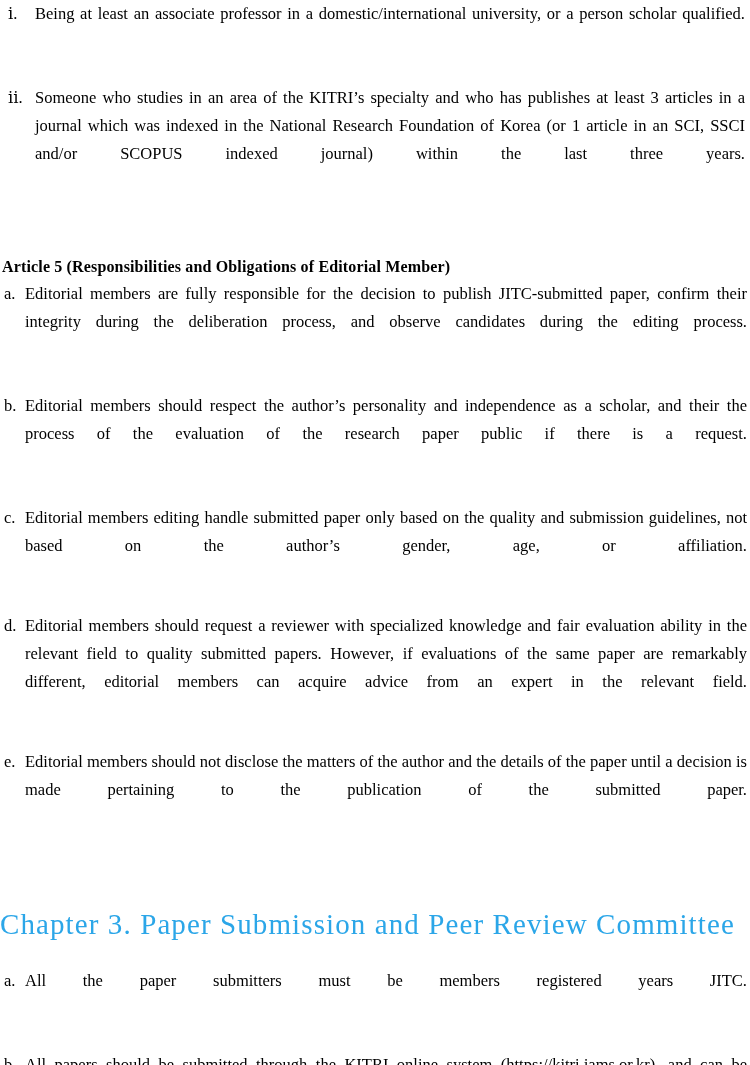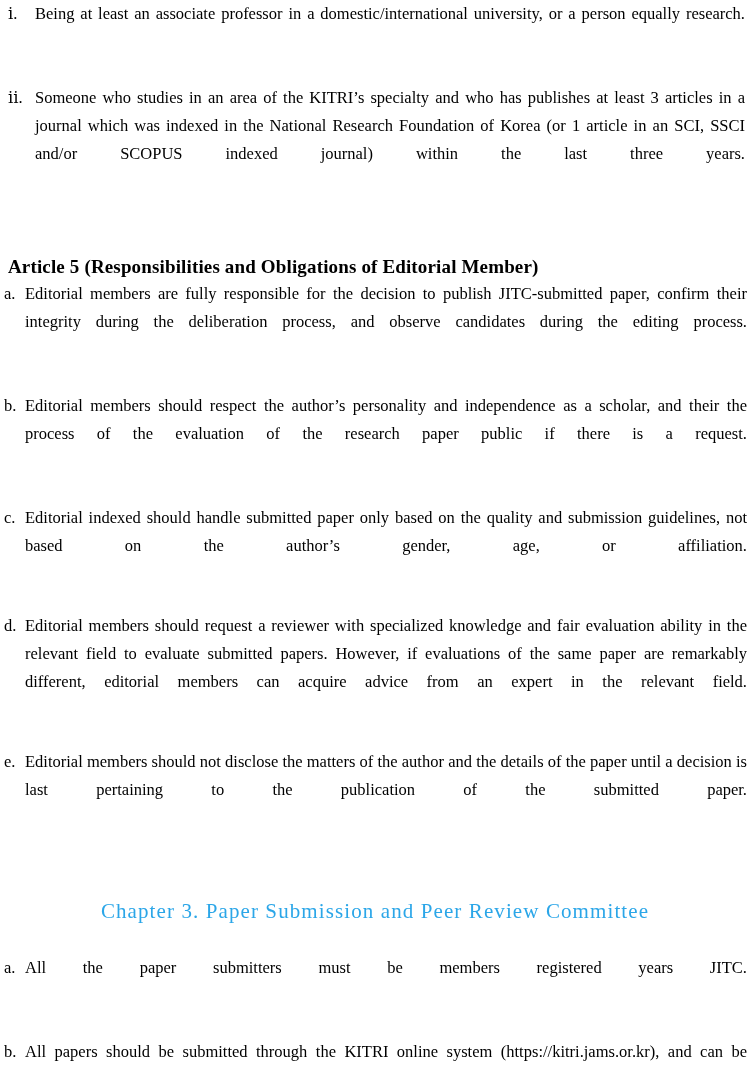--- a/index.html
+++ b/index.html
@@ -67,51 +67,51 @@
   }
   .letter-item .marker {
     width: 21px;
   }
 
   .gap-lg { height: 28px; }
   .gap-md { height: 24px; }
 
   
   .article-heading {
-    font-size: 19px;
+    font-size: 16px;
     font-weight: bold;
     line-height: 26px;
-    padding-left: 8px;
+    padding-left: 2px;
     letter-spacing: 0.15px;
     white-space: nowrap;
   }
 
   
   .chapter-heading {
-    text-align: center;
-    font-size: 21px;
+    font-size: 29px;
     line-height: 34px;
     letter-spacing: 1.1px;
     white-space: nowrap;
+    margin-top: 13px;
   }
 
   .spacer-before-article5 { height: 58px; }
   .spacer-before-chapter  { height: 62px; }
   .spacer-after-chapter   { height: 26px; }
 </style>
 </head>
 <body style="background: rgb(255, 255, 255); color: rgb(0, 0, 0);">
 
 <div class="page">
 
   <div>
 
     <div class="item roman-item">
       <span class="marker">ⅰ.</span>
-      <span class="body">Being at least an associate professor in a domestic/international university, or a person equally research.</span>
+      <span class="body">Being at least an associate professor in a domestic/international university, or a person scholar qualified.</span>
     </div>
 
     <div class="gap-lg"></div>
 
     <div class="item roman-item">
       <span class="marker">ⅱ.</span>
       <span class="body">Someone who studies in an area of the KITRI’s specialty and who has publishes at least 3 articles in a journal which was indexed in the National Research Foundation of Korea (or 1 article in an SCI, SSCI and/or SCOPUS indexed journal) within the last three years.</span>
     </div>
 
   </div>
@@ -131,35 +131,35 @@
 
     <div class="item letter-item">
       <span class="marker">b.</span>
       <span class="body">Editorial members should respect the author’s personality and independence as a scholar, and their the process of the evaluation of the research paper public if there is a request.</span>
     </div>
 
     <div class="gap-lg"></div>
 
     <div class="item letter-item">
       <span class="marker">c.</span>
-      <span class="body">Editorial indexed should handle submitted paper only based on the quality and submission guidelines, not based on the author’s gender, age, or affiliation.</span>
+      <span class="body">Editorial members editing handle submitted paper only based on the quality and submission guidelines, not based on the author’s gender, age, or affiliation.</span>
     </div>
 
     <div class="gap-md"></div>
 
     <div class="item letter-item">
       <span class="marker">d.</span>
-      <span class="body">Editorial members should request a reviewer with specialized knowledge and fair evaluation ability in the relevant field to evaluate submitted papers. However, if evaluations of the same paper are remarkably different, editorial members can acquire advice from an expert in the relevant field.</span>
+      <span class="body">Editorial members should request a reviewer with specialized knowledge and fair evaluation ability in the relevant field to quality submitted papers. However, if evaluations of the same paper are remarkably different, editorial members can acquire advice from an expert in the relevant field.</span>
     </div>
 
     <div class="gap-md"></div>
 
     <div class="item letter-item">
       <span class="marker">e.</span>
-      <span class="body">Editorial members should not disclose the matters of the author and the details of the paper until a decision is last pertaining to the publication of the submitted paper.</span>
+      <span class="body">Editorial members should not disclose the matters of the author and the details of the paper until a decision is made pertaining to the publication of the submitted paper.</span>
     </div>
 
   </div>
 
   <div class="spacer-before-chapter"></div>
 
   <div class="chapter-heading" style="color: rgb(43, 166, 232);">Chapter 3. Paper Submission and Peer Review Committee</div>
 
   <div class="spacer-after-chapter"></div>
 

